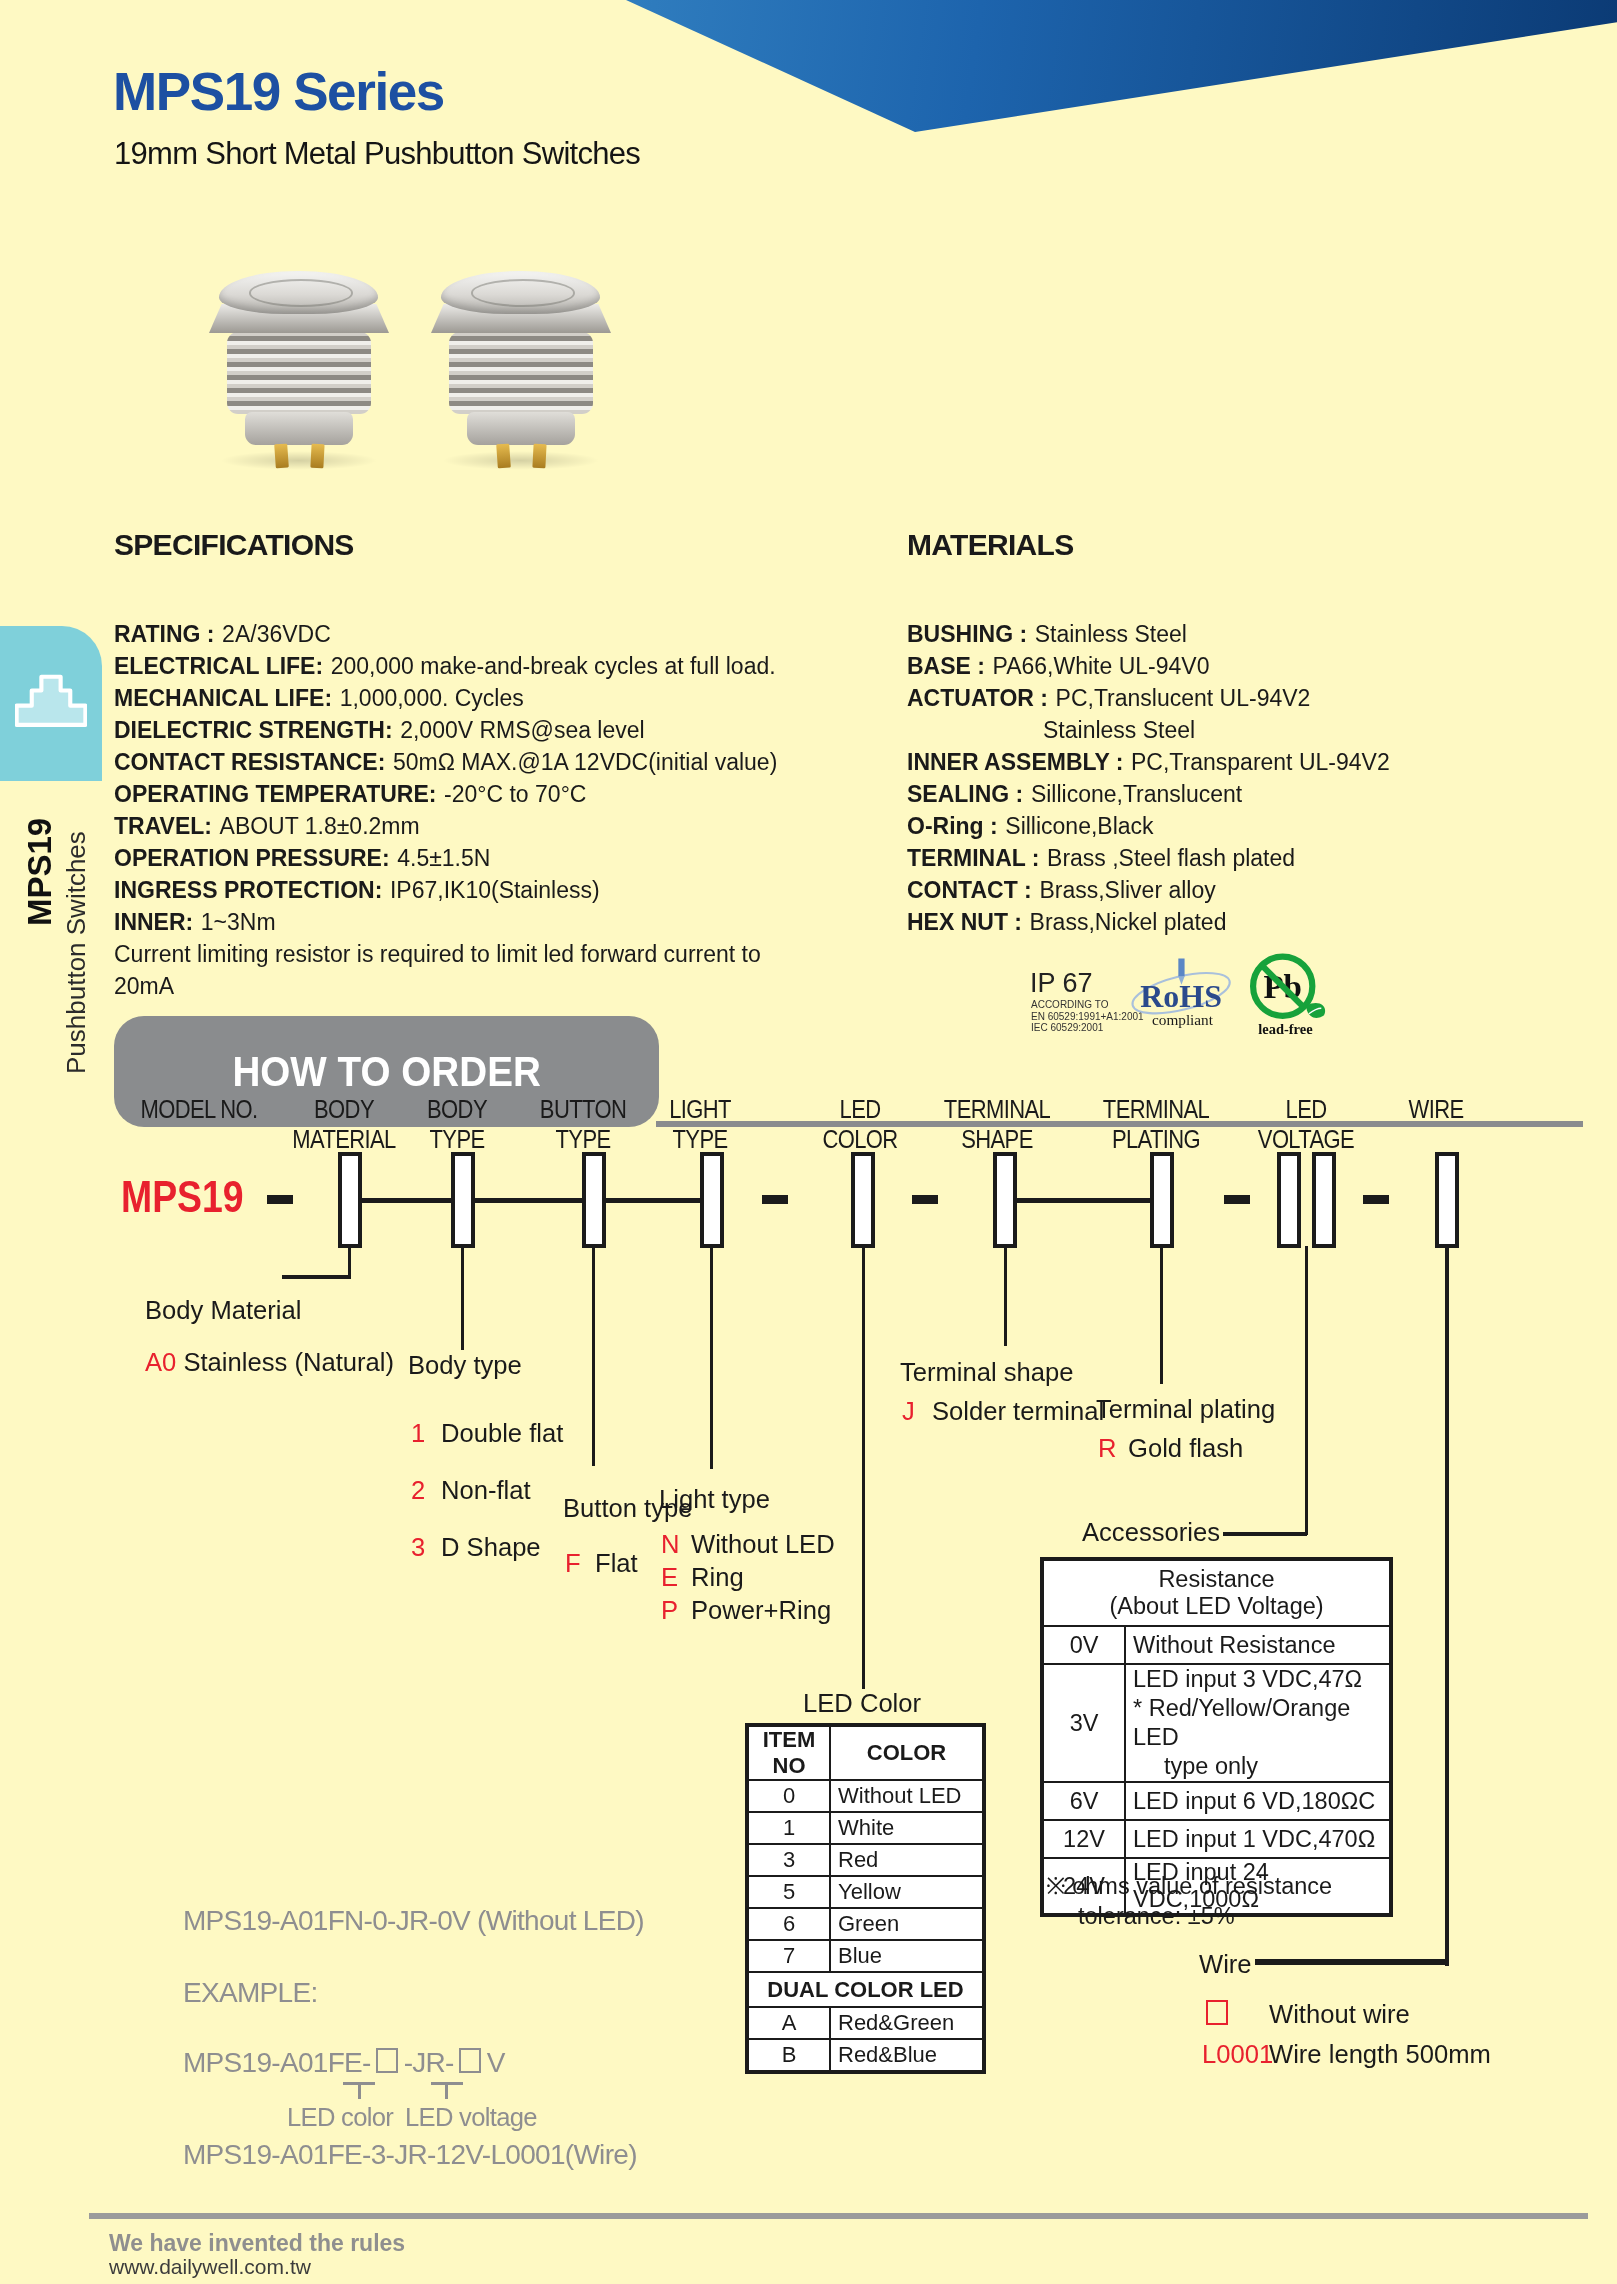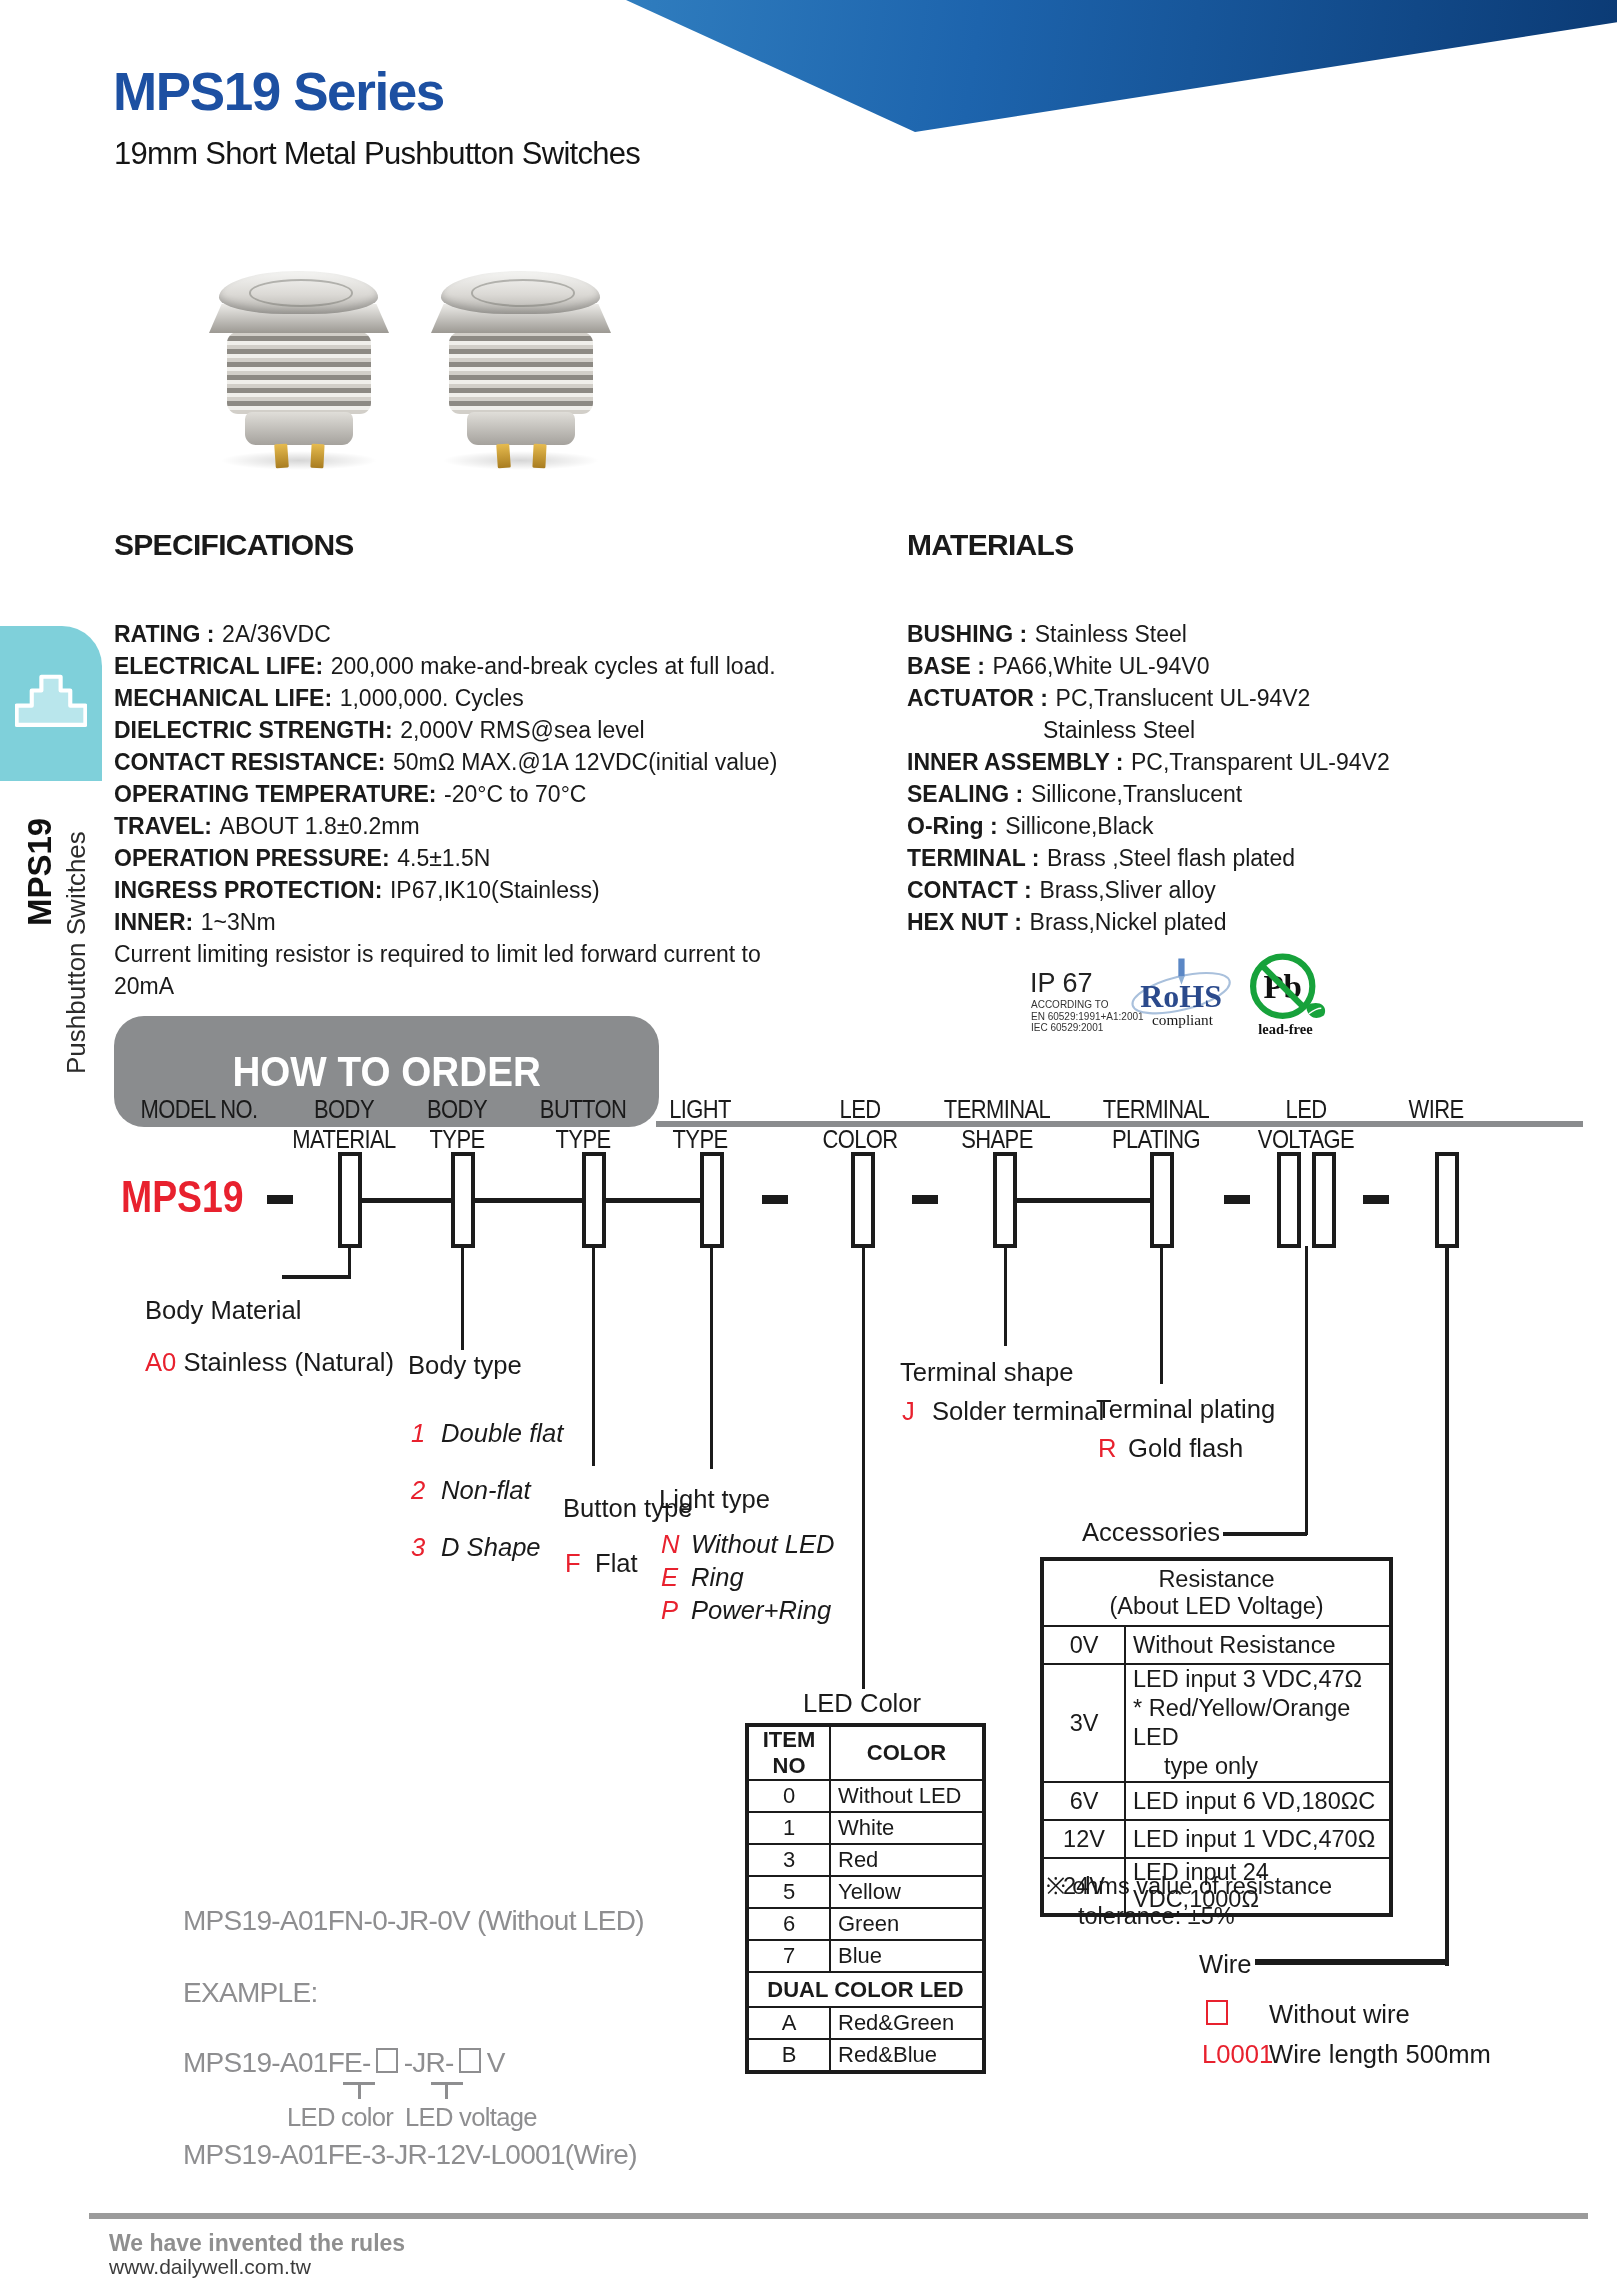--- a/index.html
+++ b/index.html
@@ -1,16 +1,16 @@
 <!DOCTYPE html>
 <html style="font-size:11px"><head>
 <meta charset="utf-8">
 <style>
   html,body{margin:0;padding:0;background:#e8e8e8;}
-  .page{position:relative;width:1618px;height:2284px;background:#ffffff;overflow:hidden;
+  .page{position:relative;width:1618px;height:2284px;background:#fef9c3;overflow:hidden;
         font-family:"Liberation Sans",sans-serif;color:#1a1a1a;}
   .abs{position:absolute;}
   .t{position:absolute;white-space:nowrap;}
   .b{font-weight:bold;}
   .red{color:#e8212e;}
   
   .blue-corner{position:absolute;left:0;top:0;width:1618px;height:132px;
      background:linear-gradient(98deg,#3f92cd 20%,#1d64ad 60%,#0b3a74 100%);
      clip-path:polygon(626px 0,1618px 0,1618px 22px,915px 132px);}
   .title{left:113px;top:61px;font-size:53px;font-weight:bold;color:#1d50a2;letter-spacing:-1.4px;}
@@ -48,21 +48,21 @@
   .banner-rule{position:absolute;left:656px;top:1121px;width:927px;height:6.2px;background:#8a8c8e;}
   .hdr{position:absolute;width:166px;top:1094px;text-align:center;font-size:25px;line-height:30px;
        letter-spacing:-0.7px;transform:scaleX(.88);}
   .cbox{position:absolute;top:1152px;width:23.5px;height:96px;border:4.8px solid #1b1b1b;background:#fff;box-sizing:border-box;}
   .dash{position:absolute;top:1195px;height:9px;width:26px;background:#1b1b1b;}
   .conn{position:absolute;top:1198px;height:4.8px;background:#1b1b1b;}
   .vline{position:absolute;width:2.8px;background:#1b1b1b;}
   .hline{position:absolute;background:#1b1b1b;}
   .ann{position:absolute;font-size:25.6px;white-space:nowrap;}
   .ann .code{display:inline-block;min-width:30px;color:#e8212e;}
-  .optrow{white-space:nowrap;font-style:italic;}
+  .optrow{white-space:nowrap;}
   
   table{border-collapse:collapse;background:#fff;}
   .dtable{position:absolute;font-size:22px;}
   .dtable td,.dtable th{border:2.1px solid #1b1b1b;padding:0 7px;height:30px;}
   .dtable .hd{font-weight:bold;text-align:center;}
   .dtable .c1{text-align:center;width:66px;}
   .outer{border:4.2px solid #1b1b1b;}
   .rtable td,.rtable th{font-weight:normal;}
   .small-ind{margin-left:31px;}
   

